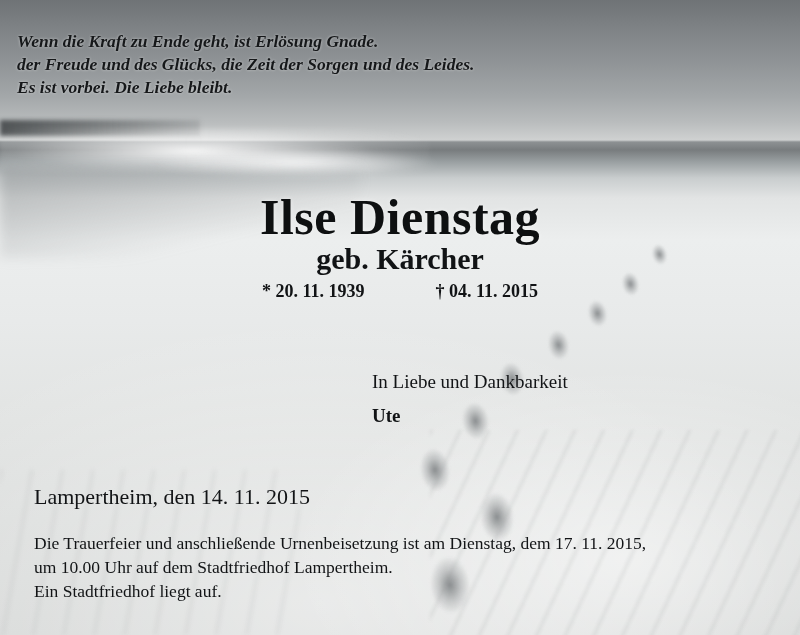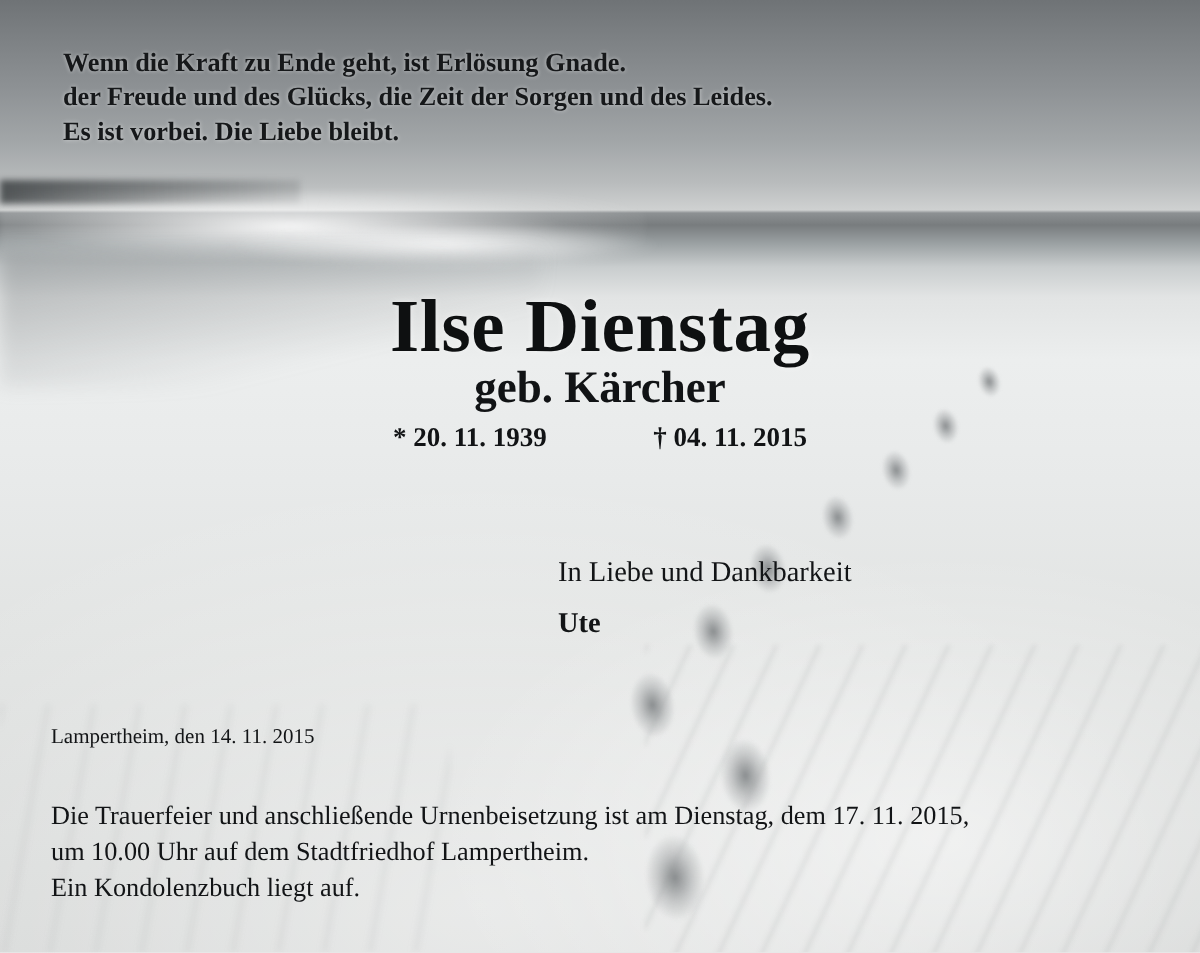--- a/index.html
+++ b/index.html
@@ -92,22 +92,23 @@
   .footprint {
     position: absolute;
     background: radial-gradient(ellipse 50% 50% at 50% 50%, rgba(120,124,126,0.85) 0%, rgba(150,153,155,0.45) 55%, rgba(200,203,203,0) 100%);
     border-radius: 50% 50% 45% 45%;
     filter: blur(1.2px);
   }
 
   
   .poem {
     position: absolute;
-    left: 42px;
+    left: 17px;
     top: 30px;
+    font-style: italic;
     font-weight: bold;
     font-size: 17.5px;
     line-height: 23px;
     color: #16181a;
     text-shadow: 0 0 3px rgba(255,255,255,0.55);
   }
   .poem div { white-space: pre; }
 
   .name {
     position: absolute;
@@ -147,21 +148,21 @@
     font-size: 19px;
     line-height: 34px;
     color: #121416;
   }
   .family .strong { font-weight: bold; }
 
   .place {
     position: absolute;
     left: 34px;
     top: 484px;
-    font-size: 14px;
+    font-size: 22px;
     color: #121416;
   }
 
   .details {
     position: absolute;
     left: 34px;
     top: 531px;
     font-size: 17.5px;
     line-height: 24px;
     color: #121416;
@@ -209,16 +210,16 @@
   <div class="family">
     <div>In Liebe und Dankbarkeit</div>
     <div class="strong">Ute</div>
   </div>
 
   <div class="place">Lampertheim, den 14. 11. 2015</div>
 
   <div class="details">
     <div>Die Trauerfeier und anschließende Urnenbeisetzung ist am Dienstag, dem 17. 11. 2015,</div>
     <div>um 10.00 Uhr auf dem Stadtfriedhof Lampertheim.</div>
-    <div>Ein Kondolenzbuch liegt auf.</div>
+    <div>Ein Stadtfriedhof liegt auf.</div>
   </div>
 
 </div>
 
 </body></html>

